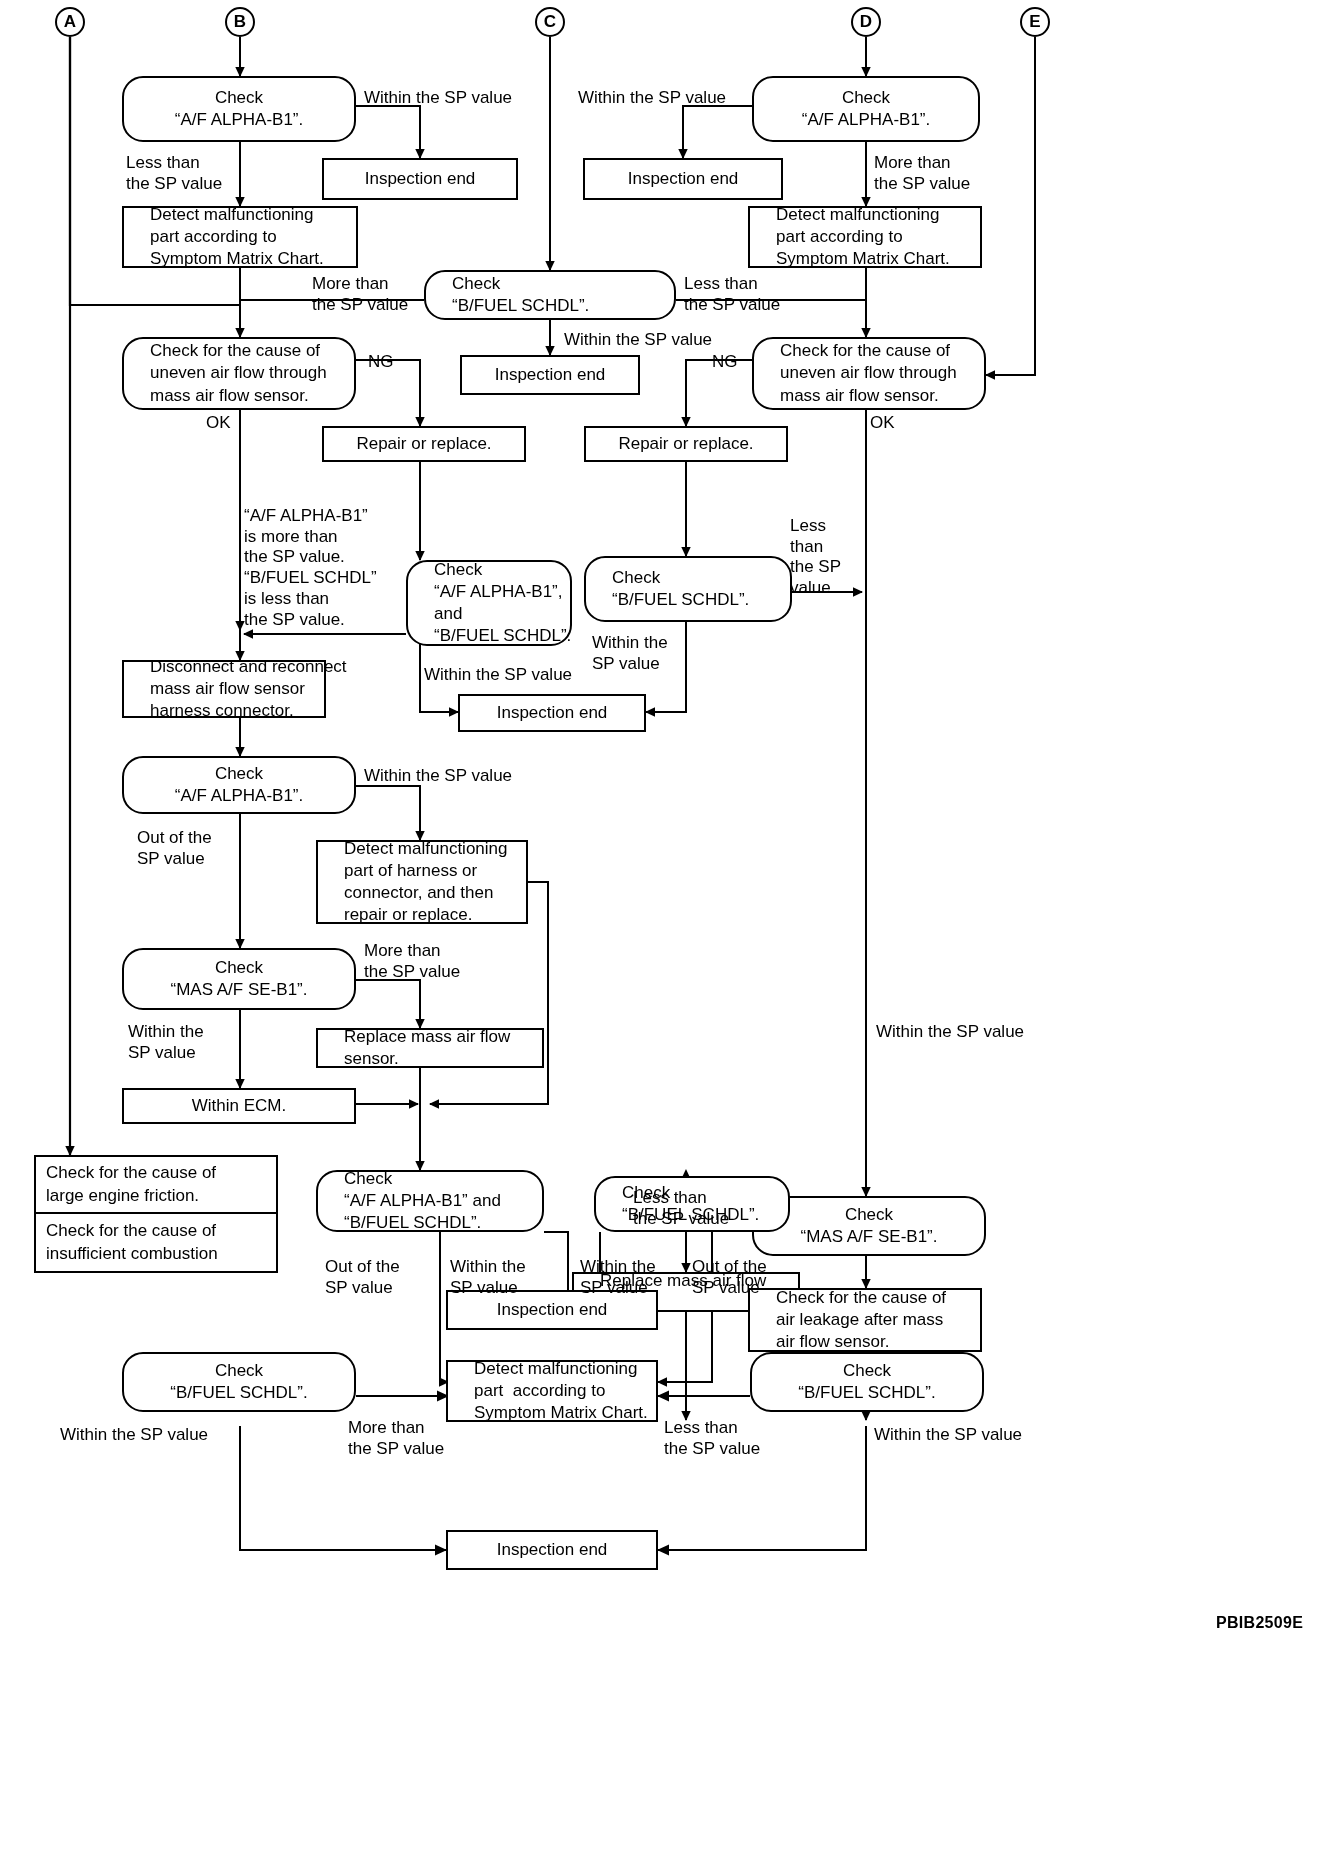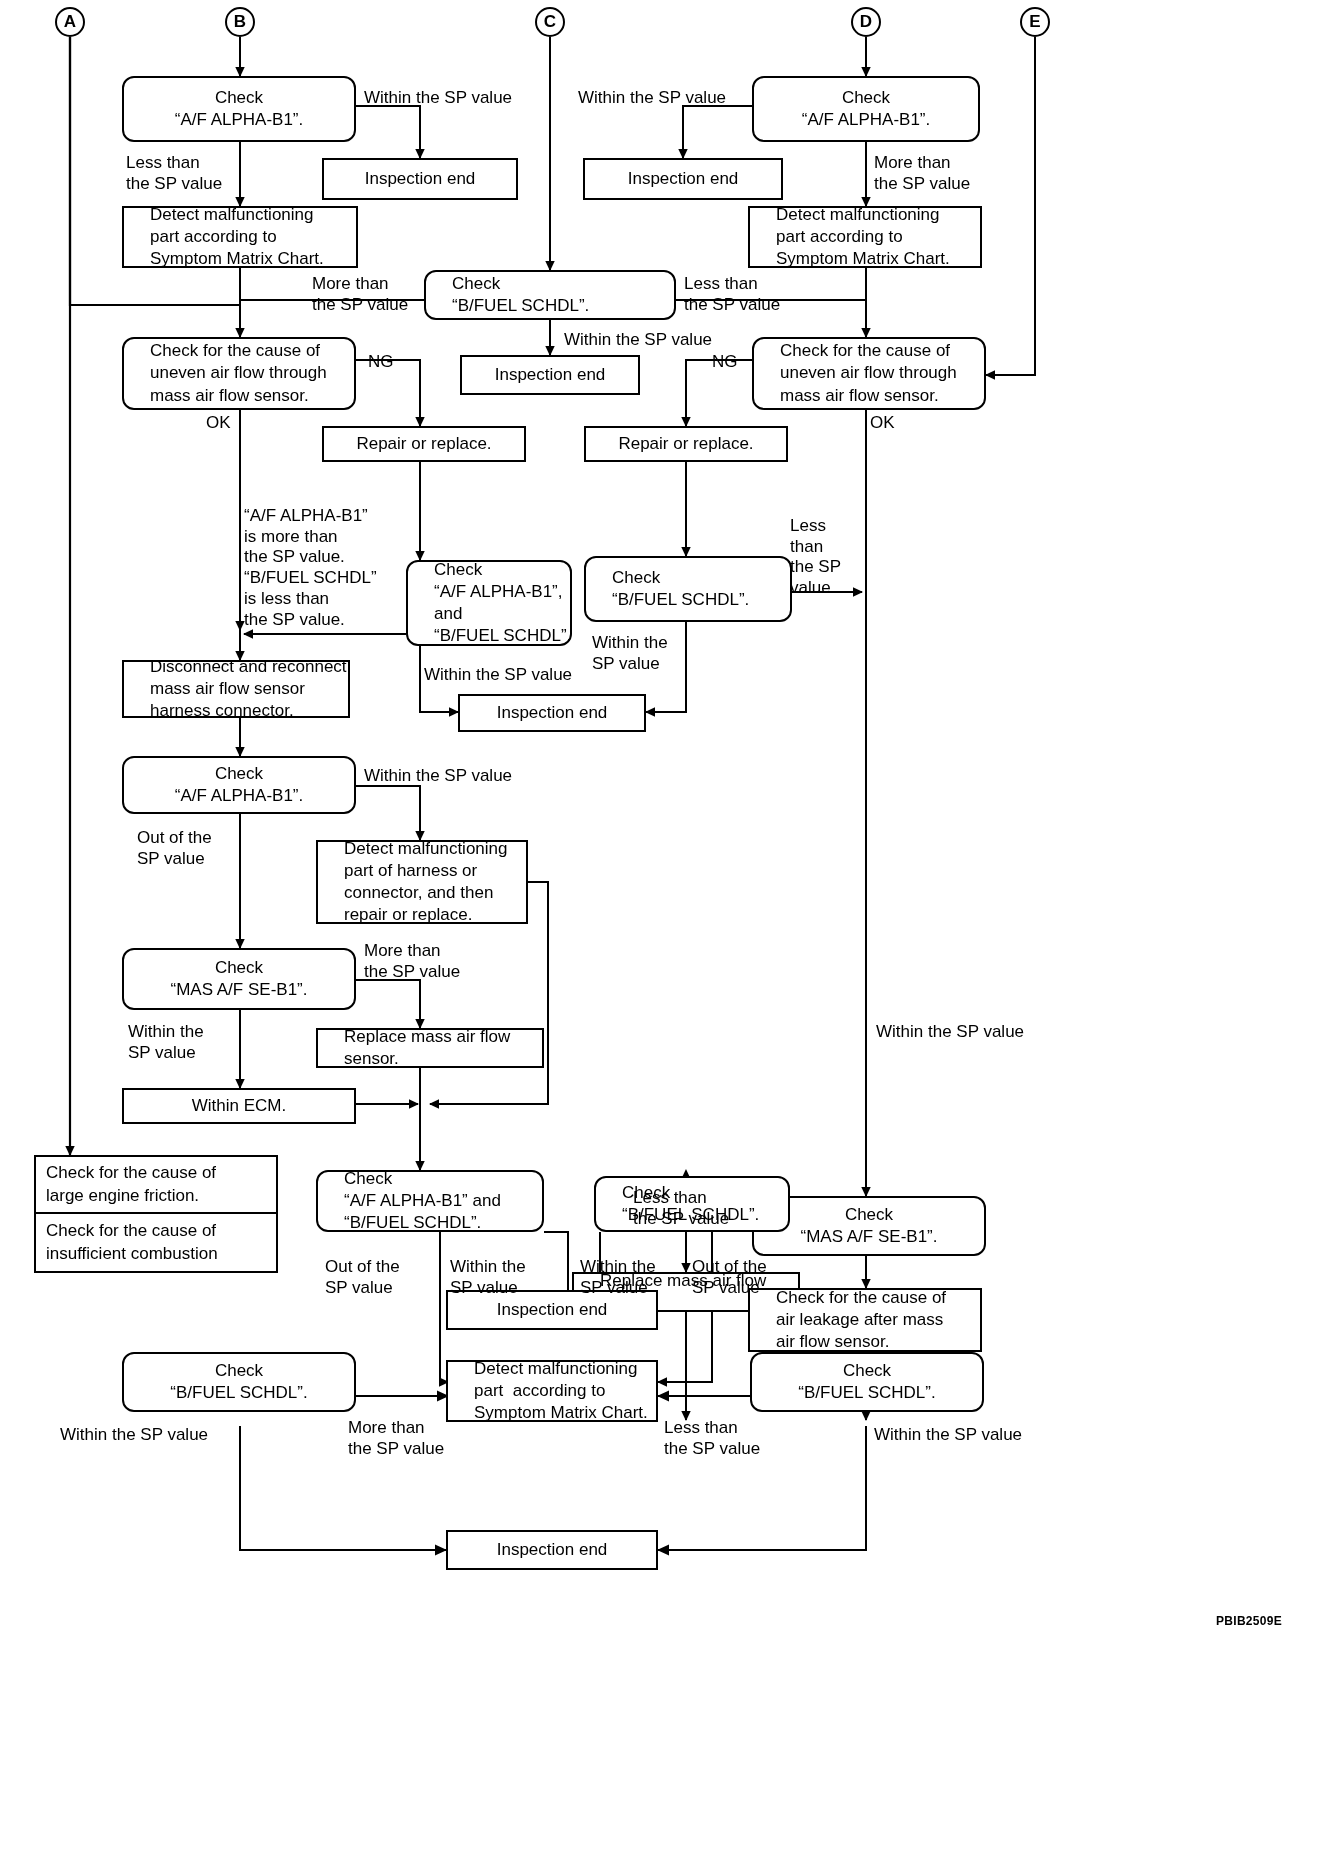--- a/index.html
+++ b/index.html
@@ -19,42 +19,42 @@
     font-size:17px;
     line-height:1.30;
     color:#000;
     white-space:pre;
     display:flex;
     flex-direction:column;
     justify-content:center;
   }
   .node.ctr{align-items:center;text-align:center;}
   .node.lft{align-items:flex-start;text-align:left;padding-left:26px;}
-  .node.round{border-radius:12px;}
+  .node.round{border-radius:21px;}
   .lbl{
     position:absolute;
     font-size:17px;
     line-height:1.22;
     color:#000;
     white-space:pre;
     background:transparent;
   }
   .conn{
     position:absolute;
     width:30px;height:30px;
     border:2.5px solid #000;
     border-radius:50%;
     display:flex;align-items:center;justify-content:center;
     font-size:17px;font-weight:bold;
     background:#fff;
     box-sizing:border-box;
   }
   .code{
     position:absolute;
-    font-size:12px;
+    font-size:16px;
     font-weight:bold;
     letter-spacing:0.3px;
     color:#000;
     white-space:pre;
   }
   .split{position:absolute;border:2px solid #000;background:#fff;box-sizing:border-box;}
   .split > div{
     box-sizing:border-box;
     display:flex;align-items:center;
     padding-left:10px;
@@ -324,21 +324,21 @@
   <div class="node round lft" style="left:406px;top:560px;width:166px;height:86px;">Check
 “A/F ALPHA-B1”,
 and
 “B/FUEL SCHDL”.</div>
 
   <div class="node round lft" style="left:584px;top:556px;width:208px;height:66px;">Check
 “B/FUEL SCHDL”.</div>
 
   <div class="node ctr" style="left:458px;top:694px;width:188px;height:38px;">Inspection end</div>
 
-  <div class="node lft" style="left:122px;top:660px;width:228px;height:58px;">Disconnect and reconnect
+  <div class="node lft" style="left:122px;top:660px;width:204px;height:58px;">Disconnect and reconnect
 mass air flow sensor
 harness connector.</div>
 
   <div class="node round ctr" style="left:122px;top:756px;width:234px;height:58px;">Check
 “A/F ALPHA-B1”.</div>
 
   <div class="node lft" style="left:316px;top:840px;width:212px;height:84px;">Detect malfunctioning
 part of harness or
 connector, and then
 repair or replace.</div>

